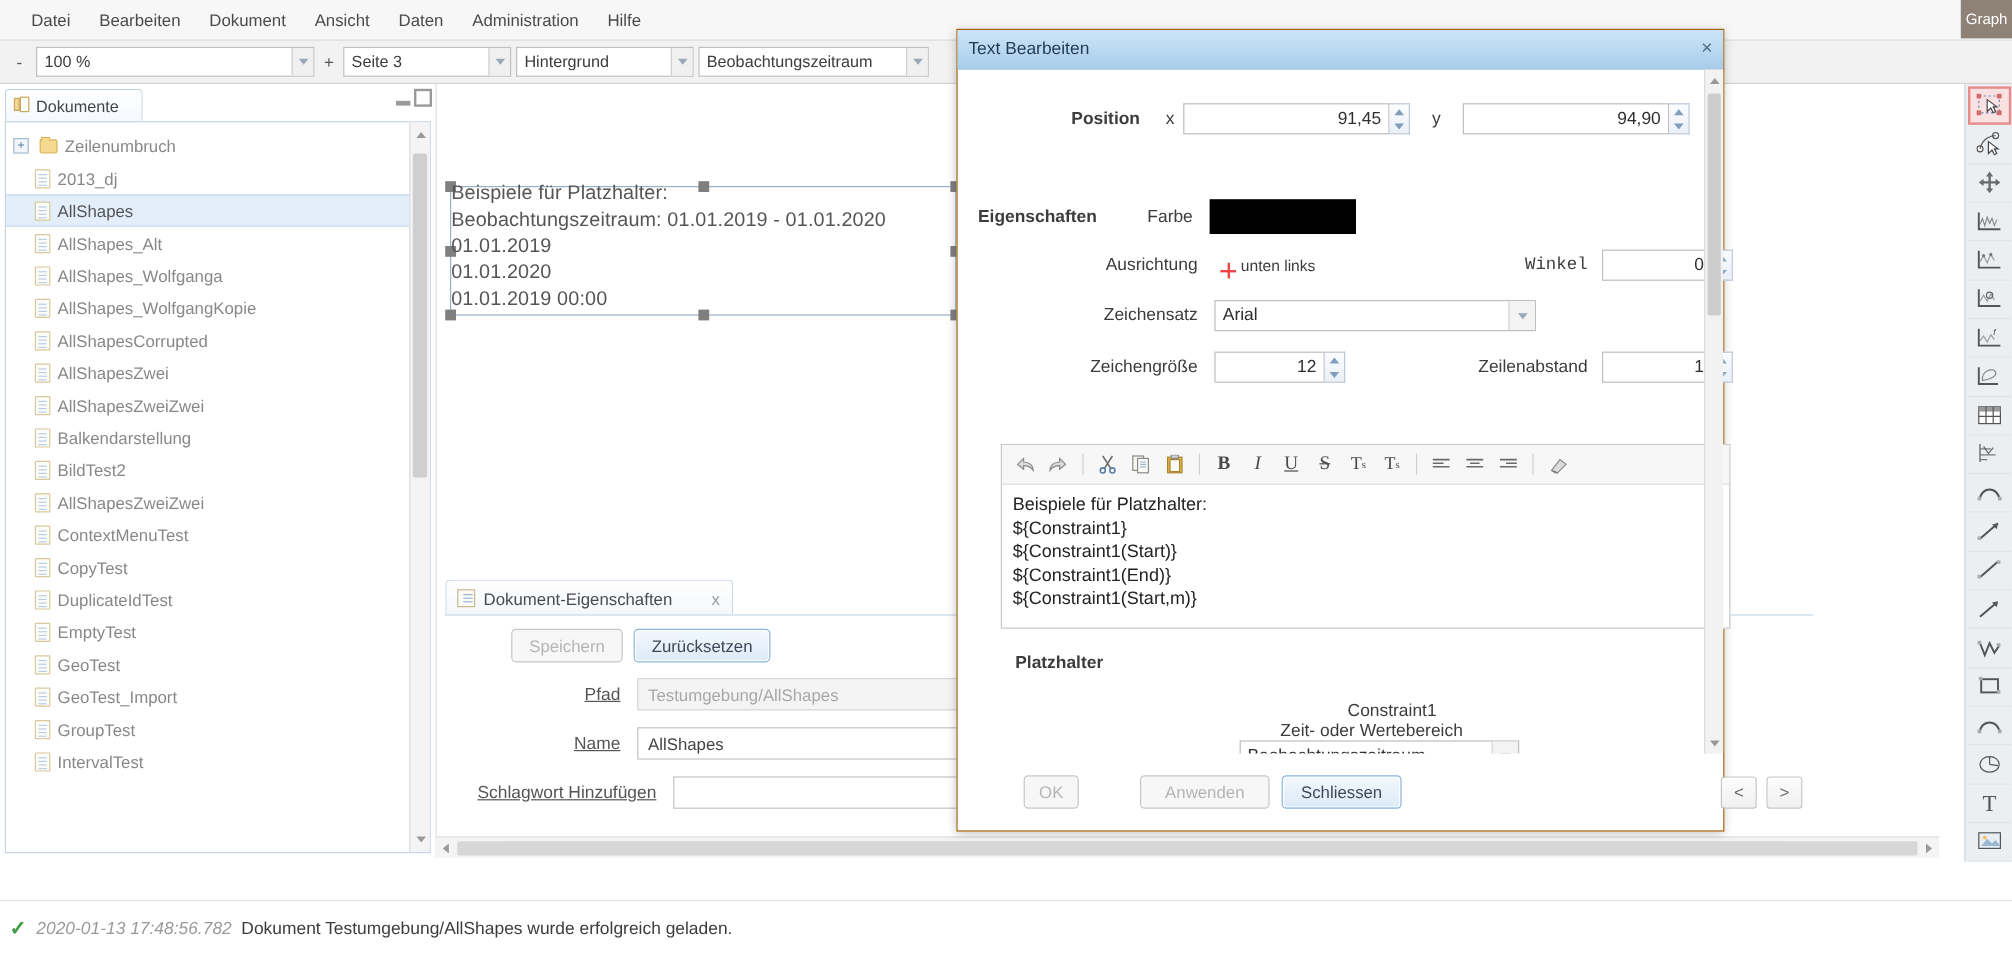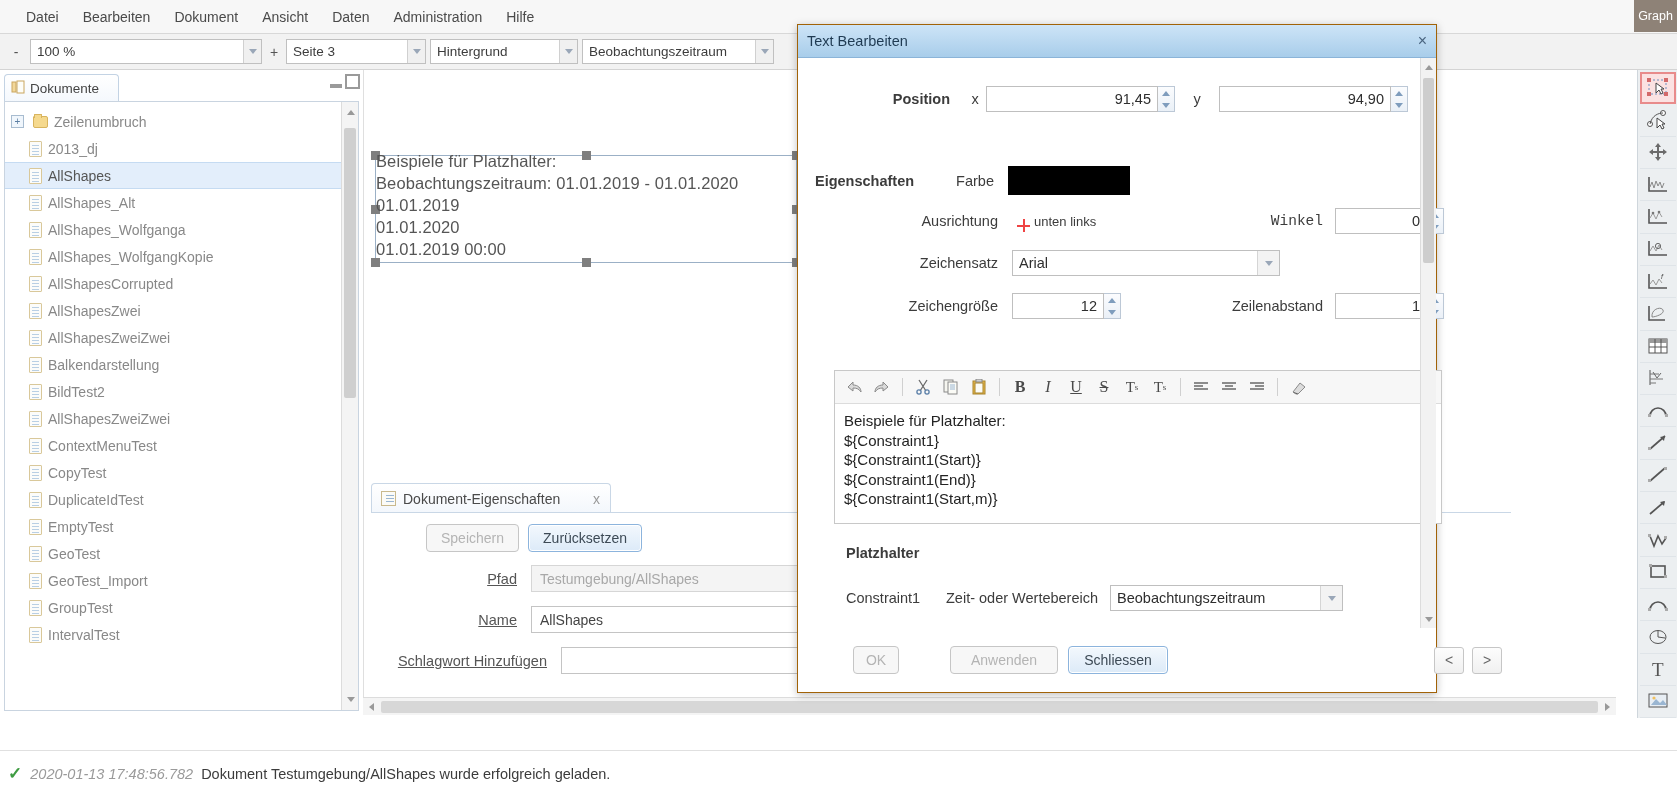--- a/index.html
+++ b/index.html
@@ -755,21 +755,21 @@
 ${Constraint1}
 ${Constraint1(Start)}
 ${Constraint1(End)}
 ${Constraint1(Start,m)}</div>
       </div>
 
       <div class="drow" style="position:absolute;left:0;top:487px;width:702px;">
         <div class="dlabel bold" style="padding-left:48px;">Platzhalter</div>
       </div>
 
-      <div class="drow" style="position:absolute;left:0;top:527px;width:702px;">
+      <div class="drow" style="position:absolute;left:0;top:527px;width:702px;flex-direction:column;">
         <div class="dlabel" style="padding-left:48px;width:148px;">Constraint1</div>
         <div class="dlabel" style="padding-right:12px;">Zeit- oder Wertebereich</div>
         <div class="dcombo" style="width:233px;">
           <span class="t">Beobachtungszeitraum</span>
           <span class="a">
               <span class="caret-d"></span>
             </span>
         </div>
       </div>
 

